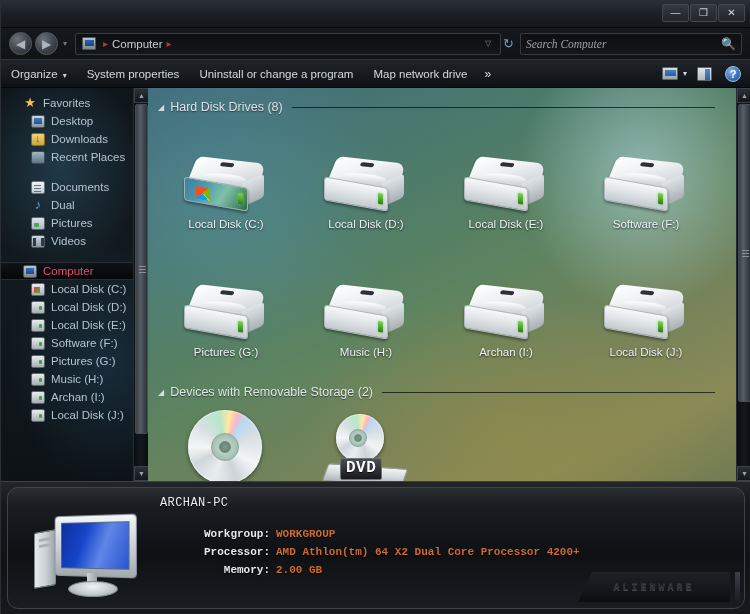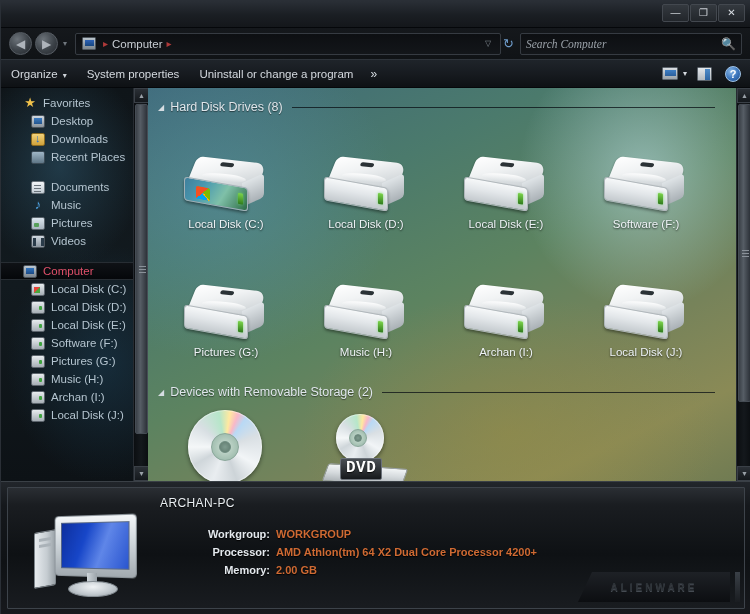--- a/index.html
+++ b/index.html
@@ -378,21 +378,21 @@
   
   #detailspane {
     position: absolute; left: 0; top: 480px; width: 750px; height: 134px;
     background: linear-gradient(180deg, #22262b 0%, #15181c 18%, #0f1215 60%, #17191d 100%);
     border-top: 1px solid #3a4046;
     overflow: hidden;
   }
   #details-inner {
     position: absolute; left: 6px; top: 5px; right: 6px; bottom: 6px;
     background: linear-gradient(180deg, #2a2e33 0%, #1a1d21 14%, #0e1114 55%, #191c20 100%);
-    border: 1px solid #3d434a; border-radius: 1px;
+    border: 1px solid #3d434a; border-radius: 11px; font-family: Liberation Mono, monospace;
   }
   #pc-name {
     position: absolute; left: 152px; top: 8px;
     color: #e9eef2; font-size: 12px; letter-spacing: 0.4px;
     text-shadow: 0 1px 1px #000;
   }
   #pc-icon {
     position: absolute; left: 24px; top: 23px; width: 116px; height: 86px;
   }
   #pc-icon .tower {
@@ -505,20 +505,23 @@
   <div id="commandbar">
     <div class="cmd">
       <span>Organize</span><span class="caret">▾</span>
     </div>
     <div class="cmd">
       <span>System properties</span>
     </div>
     <div class="cmd">
       <span>Uninstall or change a program</span>
     </div>
+    <div class="cmd">
+      <span>Map network drive</span>
+    </div>
     <div id="cmd-overflow">»</div>
     <div id="cmd-spacer"></div>
     <div class="cmd-icon-btn">
       <span id="view-icon"></span>
       <span id="view-caret">▾</span>
     </div>
     <div class="cmd-icon-btn">
       <span id="preview-icon"></span>
     </div>
     <div id="help-icon">?</div>
@@ -547,21 +550,21 @@
         </div>
 
         <div class="side-gap"></div>
 
         <div class="side-item sub">
           <span class="sicon ic-doc"></span>
           <span>Documents</span>
         </div>
         <div class="side-item sub">
           <span class="sicon ic-music">♪</span>
-          <span>Music</span>
+          <span>Dual</span>
         </div>
         <div class="side-item sub">
           <span class="sicon ic-pic"></span>
           <span>Pictures</span>
         </div>
         <div class="side-item sub">
           <span class="sicon ic-vid"></span>
           <span>Videos</span>
         </div>
 

